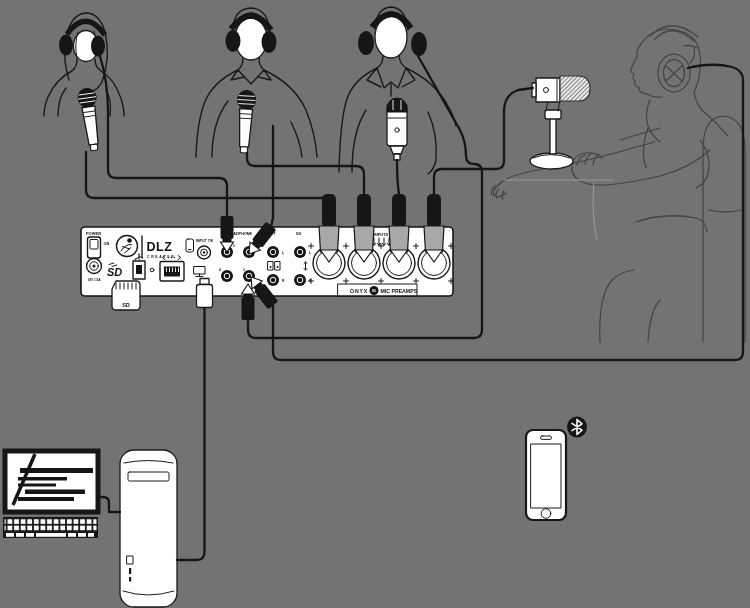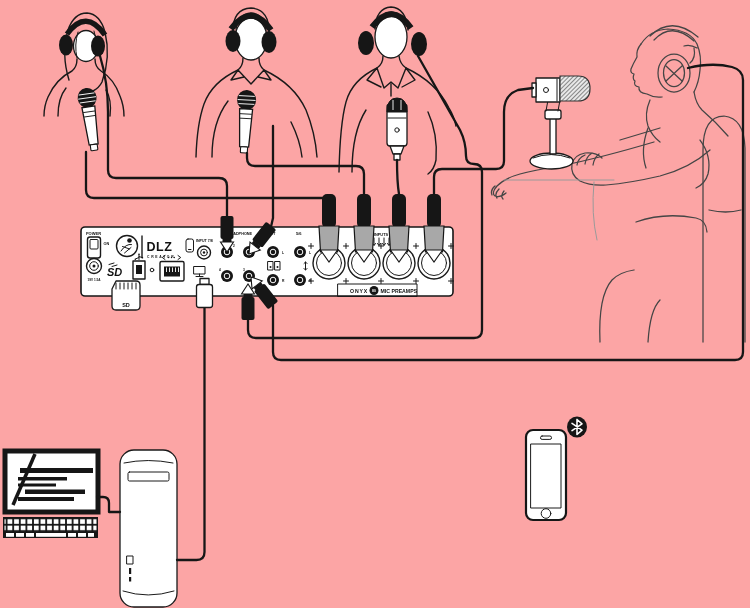--- a/index.html
+++ b/index.html
@@ -1,16 +1,16 @@
 <!DOCTYPE html>
 <html><head>
 <meta charset="utf-8">
 <style>
   html,body{margin:0;padding:0;background:#fff}
-  .stage{width:750px;height:608px;position:relative;background:#fca5a5;overflow:hidden;
+  .stage{width:750px;height:608px;position:relative;background:#737373;overflow:hidden;
          font-family:"Liberation Sans", sans-serif;}
   svg{display:block}
   .ln{fill:none;stroke:#1a1a1a;stroke-width:1.4;stroke-linecap:round;stroke-linejoin:round}
   .ln-thin{fill:none;stroke:#1a1a1a;stroke-width:1;stroke-linecap:round;stroke-linejoin:round}
   .ln4{fill:none;stroke:#454545;stroke-width:1.25;stroke-linecap:round;stroke-linejoin:round}
   .ln4g{fill:none;stroke:#9a9a9a;stroke-width:1;stroke-linecap:round}
   .cable{fill:none;stroke:#161616;stroke-width:2.3;stroke-linecap:round;stroke-linejoin:round}
   .blk{fill:#161616;stroke:none}
   .wht{fill:#ffffff;stroke:#1a1a1a;stroke-width:1.3;stroke-linejoin:round}
   .t{fill:#111;stroke:none;font-weight:bold}

